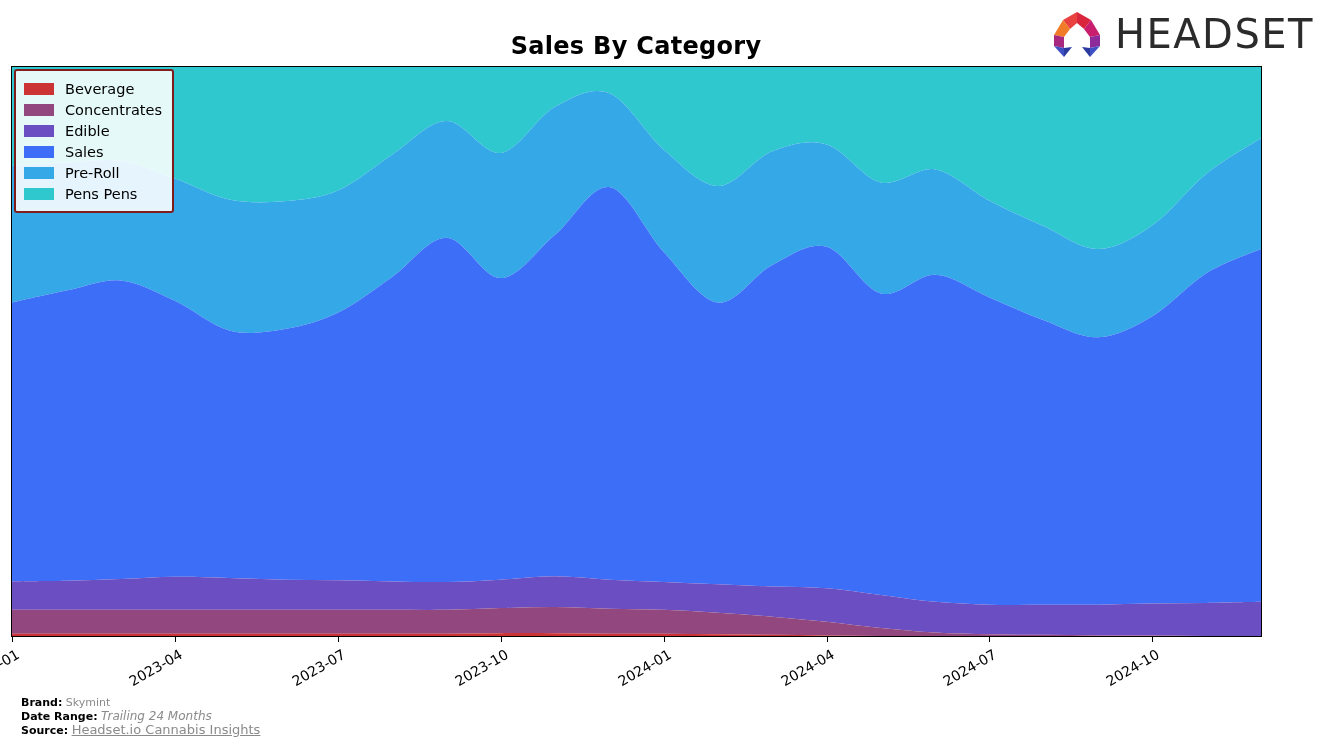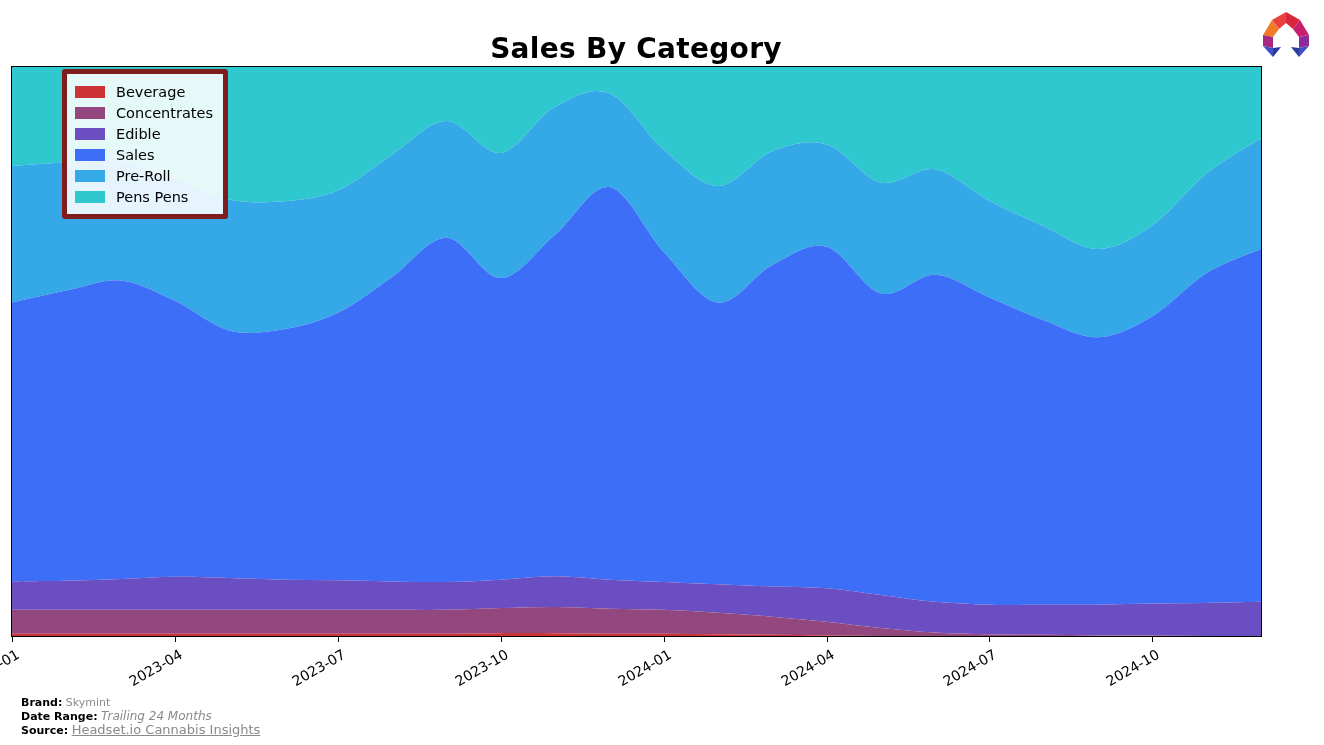--- a/index.html
+++ b/index.html
@@ -16,21 +16,21 @@
     overflow: hidden;
   }
 
   
   #chart-title {
     position: absolute;
     left: 0;
     top: 32px;
     width: 1272px;
     text-align: center;
-    font-size: 28px;
+    font-size: 24px;
     font-weight: bold;
     color: #000000;
     letter-spacing: 0.3px;
   }
 
   #brand-logo {
     position: absolute;
     right: 10px;
     top: 8px;
     height: 52px;
@@ -60,25 +60,24 @@
     overflow: hidden;
   }
   #plot-svg { position: absolute; left: 0; top: 0; display: block; }
 
   
   #legend {
     position: absolute;
     left: 14px;
     top: 69px;
     background: rgba(255,255,255,0.88);
-    border: 5px solid #7f1d1d;
+    border: 2px solid #7f1d1d;
     border-radius: 3px;
     padding: 7px 10px 7px 8px;
     z-index: 5;
-    margin-left: 48px;
   }
   .legend-row {
     display: flex;
     align-items: center;
     height: 21px;
   }
   .legend-swatch {
     width: 30px;
     height: 12px;
     margin-right: 11px;
@@ -141,20 +140,21 @@
     <polygon points="28,3 14,11 21,20 28,14" fill="#e8413f"></polygon>
     <polygon points="14,11 5,26 15,28 21,20" fill="#f07c2a"></polygon>
     <polygon points="42,11 51,26 41,28 35,20" fill="#c91d6e"></polygon>
     <polygon points="5,26 5,37 15,39 15,28" fill="#a8277f"></polygon>
     <polygon points="51,26 51,37 41,39 41,28" fill="#8e2b9a"></polygon>
     <polygon points="5,37 15,48 15,39" fill="#3f4fc4"></polygon>
     <polygon points="15,48 15,39 23,38" fill="#2b3a9e"></polygon>
     <polygon points="51,37 41,48 41,39" fill="#3f4fc4"></polygon>
     <polygon points="41,48 41,39 33,38" fill="#2b3a9e"></polygon>
   </svg>
+  <span class="logo-word">HEADSET</span>
 </div>
 
 <div id="plot-frame">
   <svg id="plot-svg" width="1249" height="569" viewBox="0 0 1249 569" preserveAspectRatio="none">
       <path d="M0.00,0.00C9.05,0.00 36.20,0.00 54.30,0.00C72.41,0.00 90.51,0.00 108.61,0.00C126.71,0.00 144.81,0.00 162.91,0.00C181.01,0.00 199.12,0.00 217.22,0.00C235.32,0.00 253.42,0.00 271.52,0.00C289.62,0.00 307.72,0.00 325.83,0.00C343.93,0.00 362.03,0.00 380.13,0.00C398.23,0.00 416.33,0.00 434.43,0.00C452.54,0.00 470.64,0.00 488.74,0.00C506.84,0.00 524.94,0.00 543.04,0.00C561.14,0.00 579.25,0.00 597.35,0.00C615.45,0.00 633.55,0.00 651.65,0.00C669.75,0.00 687.86,0.00 705.96,0.00C724.06,0.00 742.16,0.00 760.26,0.00C778.36,0.00 796.46,0.00 814.57,0.00C832.67,0.00 850.77,0.00 868.87,0.00C886.97,0.00 905.07,0.00 923.17,0.00C941.28,0.00 959.38,0.00 977.48,0.00C995.58,0.00 1013.68,0.00 1031.78,0.00C1049.88,0.00 1067.99,0.00 1086.09,0.00C1104.19,0.00 1122.29,0.00 1140.39,0.00C1158.49,0.00 1176.59,0.00 1194.70,0.00C1212.80,0.00 1239.95,0.00 1249.00,0.00L1249.00,71.13C1239.95,77.00 1212.80,91.89 1194.70,106.40C1176.59,120.91 1158.49,145.57 1140.39,158.18C1122.29,170.79 1104.19,181.89 1086.09,182.08C1067.99,182.27 1049.88,167.38 1031.78,159.32C1013.68,151.26 995.58,143.20 977.48,133.71C959.38,124.23 941.28,105.45 923.17,102.42C905.07,99.39 886.97,119.68 868.87,115.51C850.77,111.33 832.67,82.60 814.57,77.38C796.46,72.17 778.36,77.29 760.26,84.21C742.16,91.13 724.06,119.21 705.96,118.92C687.86,118.64 669.75,97.96 651.65,82.50C633.55,67.05 615.45,33.29 597.35,26.17C579.25,19.06 561.14,29.87 543.04,39.83C524.94,49.79 506.84,83.55 488.74,85.92C470.64,88.29 452.54,53.77 434.43,54.05C416.33,54.34 398.23,76.06 380.13,87.63C362.03,99.20 343.93,115.70 325.83,123.47C307.72,131.25 289.62,132.77 271.52,134.28C253.42,135.80 235.32,136.37 217.22,132.58C199.12,128.78 181.01,117.97 162.91,111.52C144.81,105.08 126.71,96.54 108.61,93.89C90.51,91.23 72.41,94.74 54.30,95.59C36.20,96.45 9.05,98.44 0.00,99.01Z" fill="#2ec8ce" stroke="none" shape-rendering="geometricPrecision"></path>
       <path d="M0.00,99.01C9.05,98.44 36.20,96.45 54.30,95.59C72.41,94.74 90.51,91.23 108.61,93.89C126.71,96.54 144.81,105.08 162.91,111.52C181.01,117.97 199.12,128.78 217.22,132.58C235.32,136.37 253.42,135.80 271.52,134.28C289.62,132.77 307.72,131.25 325.83,123.47C343.93,115.70 362.03,99.20 380.13,87.63C398.23,76.06 416.33,54.34 434.43,54.05C452.54,53.77 470.64,88.29 488.74,85.92C506.84,83.55 524.94,49.79 543.04,39.83C561.14,29.87 579.25,19.06 597.35,26.17C615.45,33.29 633.55,67.05 651.65,82.50C669.75,97.96 687.86,118.64 705.96,118.92C724.06,119.21 742.16,91.13 760.26,84.21C778.36,77.29 796.46,72.17 814.57,77.38C832.67,82.60 850.77,111.33 868.87,115.51C886.97,119.68 905.07,99.39 923.17,102.42C941.28,105.45 959.38,124.23 977.48,133.71C995.58,143.20 1013.68,151.26 1031.78,159.32C1049.88,167.38 1067.99,182.27 1086.09,182.08C1104.19,181.89 1122.29,170.79 1140.39,158.18C1158.49,145.57 1176.59,120.91 1194.70,106.40C1212.80,91.89 1239.95,77.00 1249.00,71.13L1249.00,182.08C1239.95,186.06 1212.80,194.79 1194.70,205.98C1176.59,217.17 1158.49,238.51 1140.39,249.22C1122.29,259.94 1104.19,269.61 1086.09,270.27C1067.99,270.94 1049.88,259.84 1031.78,253.20C1013.68,246.57 995.58,238.03 977.48,230.44C959.38,222.86 941.28,208.35 923.17,207.69C905.07,207.02 886.97,231.11 868.87,226.46C850.77,221.82 832.67,184.55 814.57,179.80C796.46,175.06 778.36,188.72 760.26,198.01C742.16,207.31 724.06,237.75 705.96,235.57C687.86,233.38 669.75,204.18 651.65,184.92C633.55,165.67 615.45,122.90 597.35,120.06C579.25,117.21 561.14,152.68 543.04,167.86C524.94,183.03 506.84,210.62 488.74,211.10C470.64,211.57 452.54,170.89 434.43,170.70C416.33,170.51 398.23,197.44 380.13,209.96C362.03,222.48 343.93,237.08 325.83,245.81C307.72,254.53 289.62,259.37 271.52,262.31C253.42,265.25 235.32,268.19 217.22,263.45C199.12,258.71 181.01,242.20 162.91,233.86C144.81,225.51 126.71,215.08 108.61,213.38C90.51,211.67 72.41,219.92 54.30,223.62C36.20,227.32 9.05,233.57 0.00,235.57Z" fill="#35a8e8" stroke="none" shape-rendering="geometricPrecision"></path>
       <path d="M0.00,235.57C9.05,233.57 36.20,227.32 54.30,223.62C72.41,219.92 90.51,211.67 108.61,213.38C126.71,215.08 144.81,225.51 162.91,233.86C181.01,242.20 199.12,258.71 217.22,263.45C235.32,268.19 253.42,265.25 271.52,262.31C289.62,259.37 307.72,254.53 325.83,245.81C343.93,237.08 362.03,222.48 380.13,209.96C398.23,197.44 416.33,170.51 434.43,170.70C452.54,170.89 470.64,211.57 488.74,211.10C506.84,210.62 524.94,183.03 543.04,167.86C561.14,152.68 579.25,117.21 597.35,120.06C615.45,122.90 633.55,165.67 651.65,184.92C669.75,204.18 687.86,233.38 705.96,235.57C724.06,237.75 742.16,207.31 760.26,198.01C778.36,188.72 796.46,175.06 814.57,179.80C832.67,184.55 850.77,221.82 868.87,226.46C886.97,231.11 905.07,207.02 923.17,207.69C941.28,208.35 959.38,222.86 977.48,230.44C995.58,238.03 1013.68,246.57 1031.78,253.20C1049.88,259.84 1067.99,270.94 1086.09,270.27C1104.19,269.61 1122.29,259.94 1140.39,249.22C1158.49,238.51 1176.59,217.17 1194.70,205.98C1212.80,194.79 1239.95,186.06 1249.00,182.08L1249.00,534.86C1239.95,535.05 1212.80,535.71 1194.70,536.00C1176.59,536.28 1158.49,536.28 1140.39,536.57C1122.29,536.85 1104.19,537.52 1086.09,537.71C1067.99,537.89 1049.88,537.71 1031.78,537.71C1013.68,537.71 995.58,538.18 977.48,537.71C959.38,537.23 941.28,536.47 923.17,534.86C905.07,533.25 886.97,530.31 868.87,528.03C850.77,525.76 832.67,522.63 814.57,521.20C796.46,519.78 778.36,520.16 760.26,519.50C742.16,518.83 724.06,517.98 705.96,517.22C687.86,516.46 669.75,515.70 651.65,514.95C633.55,514.19 615.45,513.62 597.35,512.67C579.25,511.72 561.14,509.25 543.04,509.25C524.94,509.25 506.84,511.72 488.74,512.67C470.64,513.62 452.54,514.66 434.43,514.95C416.33,515.23 398.23,514.66 380.13,514.38C362.03,514.09 343.93,513.52 325.83,513.24C307.72,512.95 289.62,513.05 271.52,512.67C253.42,512.29 235.32,511.44 217.22,510.96C199.12,510.49 181.01,509.63 162.91,509.82C144.81,510.01 126.71,511.44 108.61,512.10C90.51,512.76 72.41,513.43 54.30,513.81C36.20,514.19 9.05,514.28 0.00,514.38Z" fill="#3d6ef7" stroke="none" shape-rendering="geometricPrecision"></path>
       <path d="M0.00,514.38C9.05,514.28 36.20,514.19 54.30,513.81C72.41,513.43 90.51,512.76 108.61,512.10C126.71,511.44 144.81,510.01 162.91,509.82C181.01,509.63 199.12,510.49 217.22,510.96C235.32,511.44 253.42,512.29 271.52,512.67C289.62,513.05 307.72,512.95 325.83,513.24C343.93,513.52 362.03,514.09 380.13,514.38C398.23,514.66 416.33,515.23 434.43,514.95C452.54,514.66 470.64,513.62 488.74,512.67C506.84,511.72 524.94,509.25 543.04,509.25C561.14,509.25 579.25,511.72 597.35,512.67C615.45,513.62 633.55,514.19 651.65,514.95C669.75,515.70 687.86,516.46 705.96,517.22C724.06,517.98 742.16,518.83 760.26,519.50C778.36,520.16 796.46,519.78 814.57,521.20C832.67,522.63 850.77,525.76 868.87,528.03C886.97,530.31 905.07,533.25 923.17,534.86C941.28,536.47 959.38,537.23 977.48,537.71C995.58,538.18 1013.68,537.71 1031.78,537.71C1049.88,537.71 1067.99,537.89 1086.09,537.71C1104.19,537.52 1122.29,536.85 1140.39,536.57C1158.49,536.28 1176.59,536.28 1194.70,536.00C1212.80,535.71 1239.95,535.05 1249.00,534.86L1249.00,569.00C1239.95,569.00 1212.80,569.09 1194.70,569.00C1176.59,568.91 1158.49,568.53 1140.39,568.43C1122.29,568.34 1104.19,568.53 1086.09,568.43C1067.99,568.34 1049.88,568.05 1031.78,567.86C1013.68,567.67 995.58,567.67 977.48,567.29C959.38,566.91 941.28,566.63 923.17,565.59C905.07,564.54 886.97,562.84 868.87,561.03C850.77,559.23 832.67,556.67 814.57,554.77C796.46,552.88 778.36,551.17 760.26,549.65C742.16,548.14 724.06,546.81 705.96,545.67C687.86,544.53 669.75,543.49 651.65,542.83C633.55,542.16 615.45,542.16 597.35,541.69C579.25,541.21 561.14,540.08 543.04,539.98C524.94,539.89 506.84,540.64 488.74,541.12C470.64,541.59 452.54,542.54 434.43,542.83C416.33,543.11 398.23,542.83 380.13,542.83C362.03,542.83 343.93,542.83 325.83,542.83C307.72,542.83 289.62,542.83 271.52,542.83C253.42,542.83 235.32,542.83 217.22,542.83C199.12,542.83 181.01,542.83 162.91,542.83C144.81,542.83 126.71,542.83 108.61,542.83C90.51,542.83 72.41,542.83 54.30,542.83C36.20,542.83 9.05,542.83 0.00,542.83Z" fill="#6a4ec2" stroke="none" shape-rendering="geometricPrecision"></path>
       <path d="M0.00,542.83C9.05,542.83 36.20,542.83 54.30,542.83C72.41,542.83 90.51,542.83 108.61,542.83C126.71,542.83 144.81,542.83 162.91,542.83C181.01,542.83 199.12,542.83 217.22,542.83C235.32,542.83 253.42,542.83 271.52,542.83C289.62,542.83 307.72,542.83 325.83,542.83C343.93,542.83 362.03,542.83 380.13,542.83C398.23,542.83 416.33,543.11 434.43,542.83C452.54,542.54 470.64,541.59 488.74,541.12C506.84,540.64 524.94,539.89 543.04,539.98C561.14,540.08 579.25,541.21 597.35,541.69C615.45,542.16 633.55,542.16 651.65,542.83C669.75,543.49 687.86,544.53 705.96,545.67C724.06,546.81 742.16,548.14 760.26,549.65C778.36,551.17 796.46,552.88 814.57,554.77C832.67,556.67 850.77,559.23 868.87,561.03C886.97,562.84 905.07,564.54 923.17,565.59C941.28,566.63 959.38,566.91 977.48,567.29C995.58,567.67 1013.68,567.67 1031.78,567.86C1049.88,568.05 1067.99,568.34 1086.09,568.43C1104.19,568.53 1122.29,568.34 1140.39,568.43C1158.49,568.53 1176.59,568.91 1194.70,569.00C1212.80,569.09 1239.95,569.00 1249.00,569.00L1249.00,569.00C1239.95,569.00 1212.80,569.00 1194.70,569.00C1176.59,569.00 1158.49,569.00 1140.39,569.00C1122.29,569.00 1104.19,569.00 1086.09,569.00C1067.99,569.00 1049.88,569.00 1031.78,569.00C1013.68,569.00 995.58,569.00 977.48,569.00C959.38,569.00 941.28,569.00 923.17,569.00C905.07,569.00 886.97,569.09 868.87,569.00C850.77,568.91 832.67,568.62 814.57,568.43C796.46,568.24 778.36,568.05 760.26,567.86C742.16,567.67 724.06,567.48 705.96,567.29C687.86,567.10 669.75,566.82 651.65,566.72C633.55,566.63 615.45,566.82 597.35,566.72C579.25,566.63 561.14,566.25 543.04,566.15C524.94,566.06 506.84,566.06 488.74,566.15C470.64,566.25 452.54,566.63 434.43,566.72C416.33,566.82 398.23,566.72 380.13,566.72C362.03,566.72 343.93,566.72 325.83,566.72C307.72,566.72 289.62,566.72 271.52,566.72C253.42,566.72 235.32,566.72 217.22,566.72C199.12,566.72 181.01,566.72 162.91,566.72C144.81,566.72 126.71,566.72 108.61,566.72C90.51,566.72 72.41,566.72 54.30,566.72C36.20,566.72 9.05,566.72 0.00,566.72Z" fill="#92487e" stroke="none" shape-rendering="geometricPrecision"></path>
       <path d="M0.00,566.72C9.05,566.72 36.20,566.72 54.30,566.72C72.41,566.72 90.51,566.72 108.61,566.72C126.71,566.72 144.81,566.72 162.91,566.72C181.01,566.72 199.12,566.72 217.22,566.72C235.32,566.72 253.42,566.72 271.52,566.72C289.62,566.72 307.72,566.72 325.83,566.72C343.93,566.72 362.03,566.72 380.13,566.72C398.23,566.72 416.33,566.82 434.43,566.72C452.54,566.63 470.64,566.25 488.74,566.15C506.84,566.06 524.94,566.06 543.04,566.15C561.14,566.25 579.25,566.63 597.35,566.72C615.45,566.82 633.55,566.63 651.65,566.72C669.75,566.82 687.86,567.10 705.96,567.29C724.06,567.48 742.16,567.67 760.26,567.86C778.36,568.05 796.46,568.24 814.57,568.43C832.67,568.62 850.77,568.91 868.87,569.00C886.97,569.09 905.07,569.00 923.17,569.00C941.28,569.00 959.38,569.00 977.48,569.00C995.58,569.00 1013.68,569.00 1031.78,569.00C1049.88,569.00 1067.99,569.00 1086.09,569.00C1104.19,569.00 1122.29,569.00 1140.39,569.00C1158.49,569.00 1176.59,569.00 1194.70,569.00C1212.80,569.00 1239.95,569.00 1249.00,569.00L1249.00,569L0.00,569Z" fill="#cb3335" stroke="none" shape-rendering="geometricPrecision"></path>

